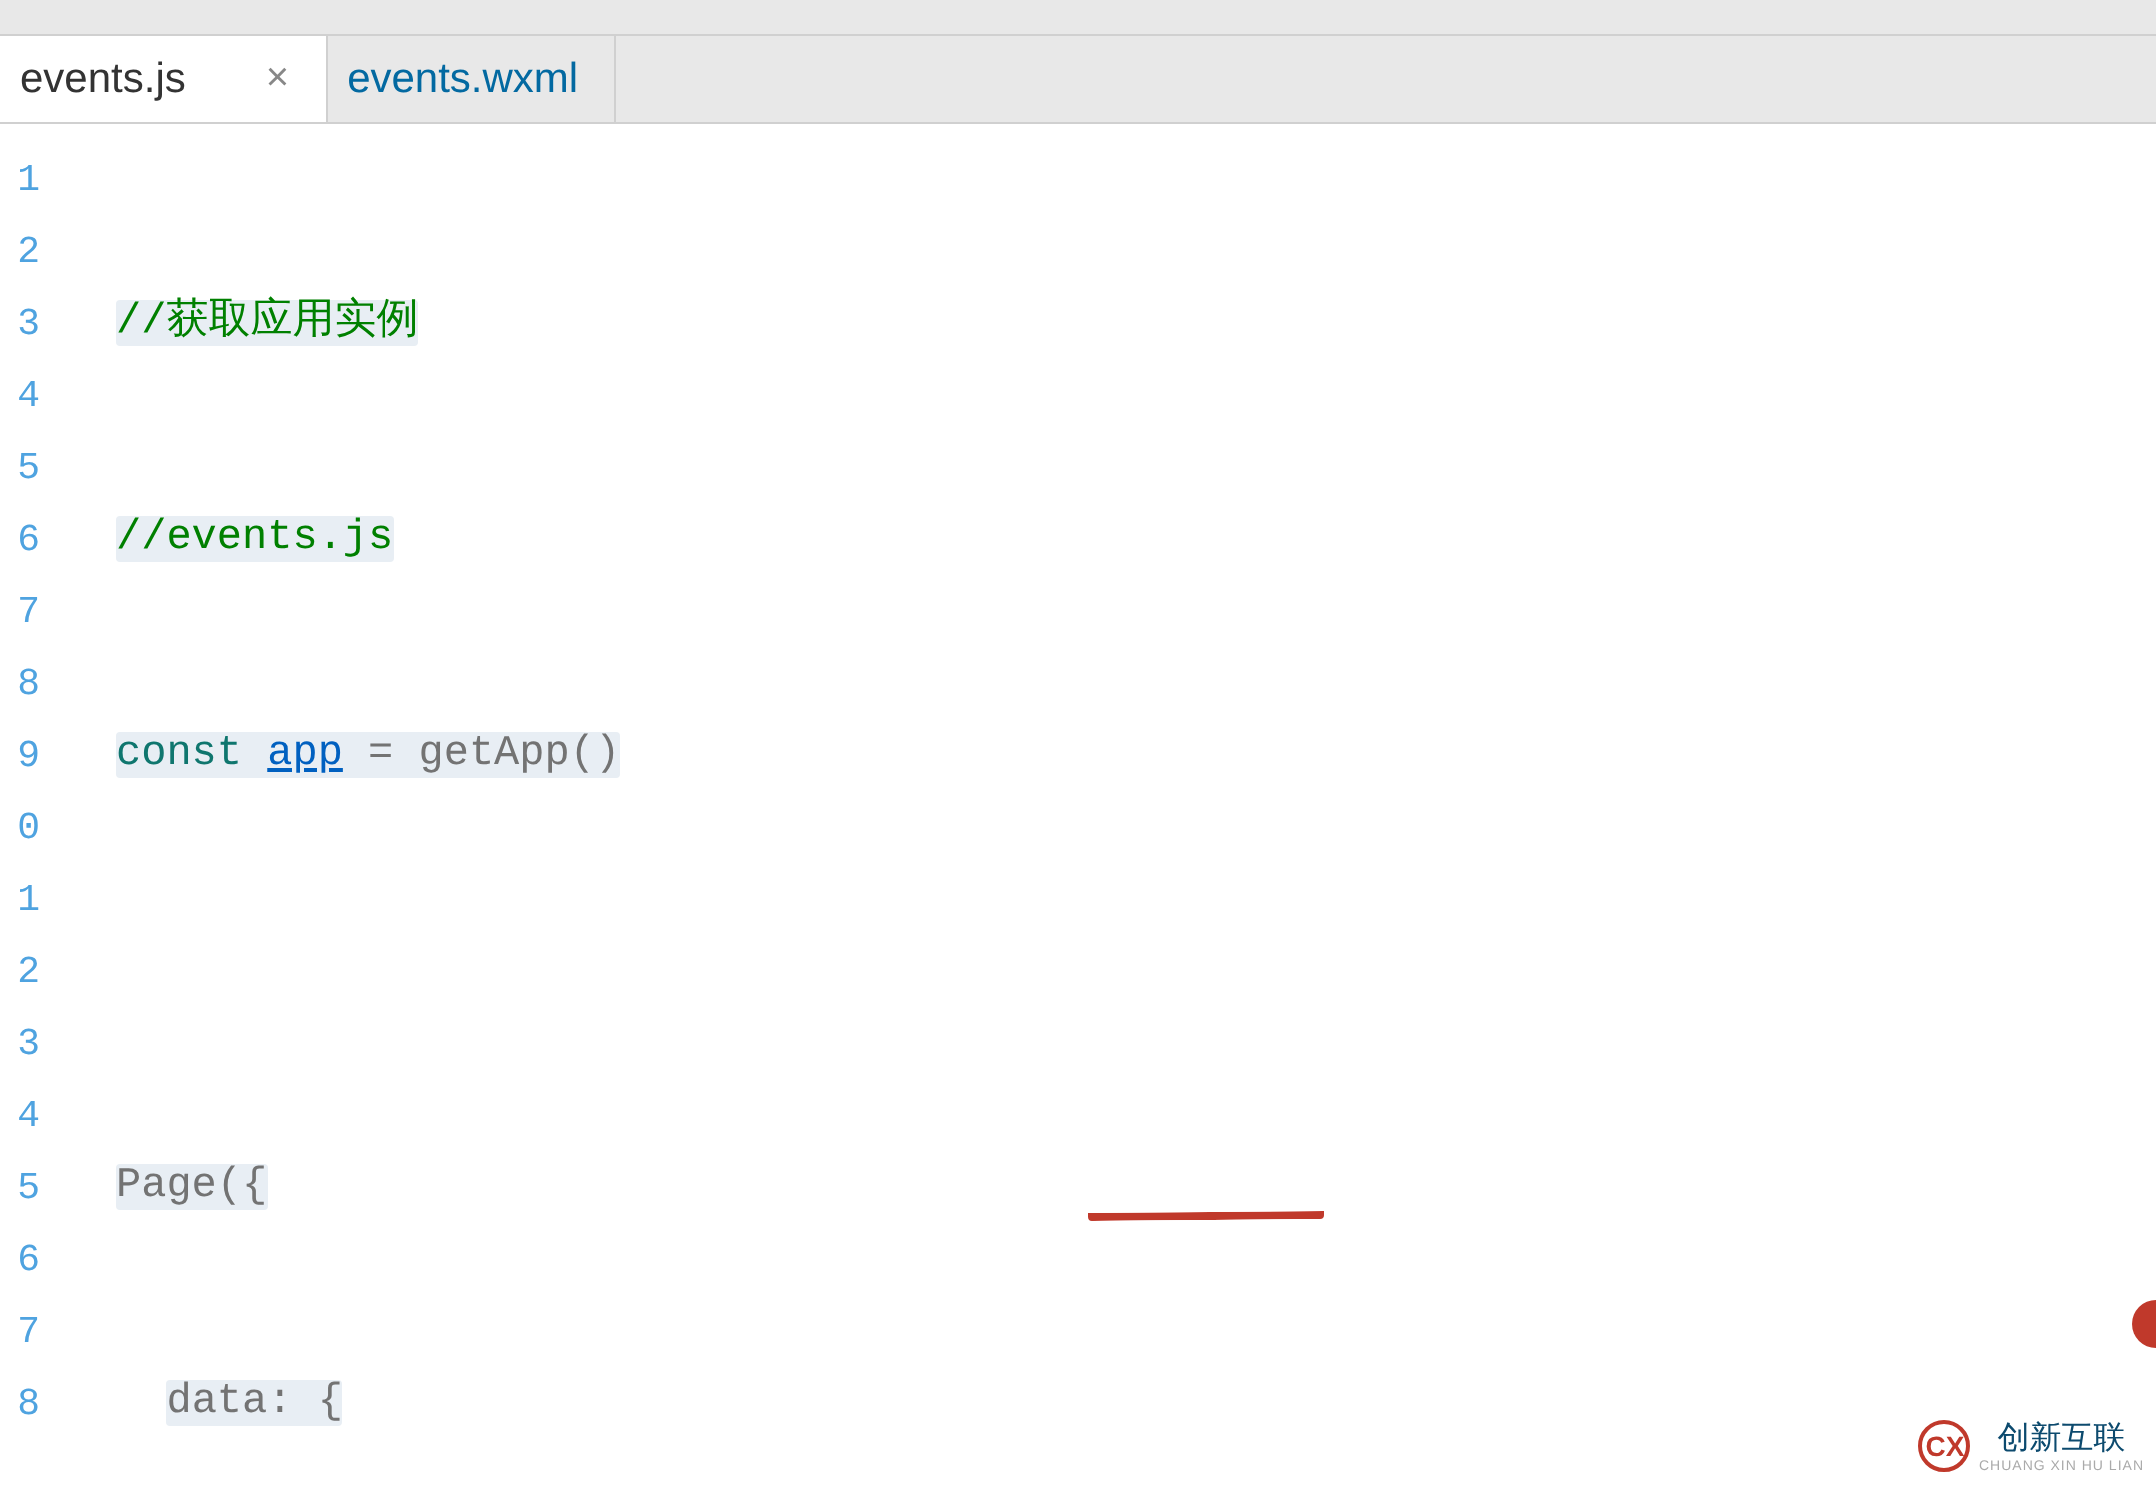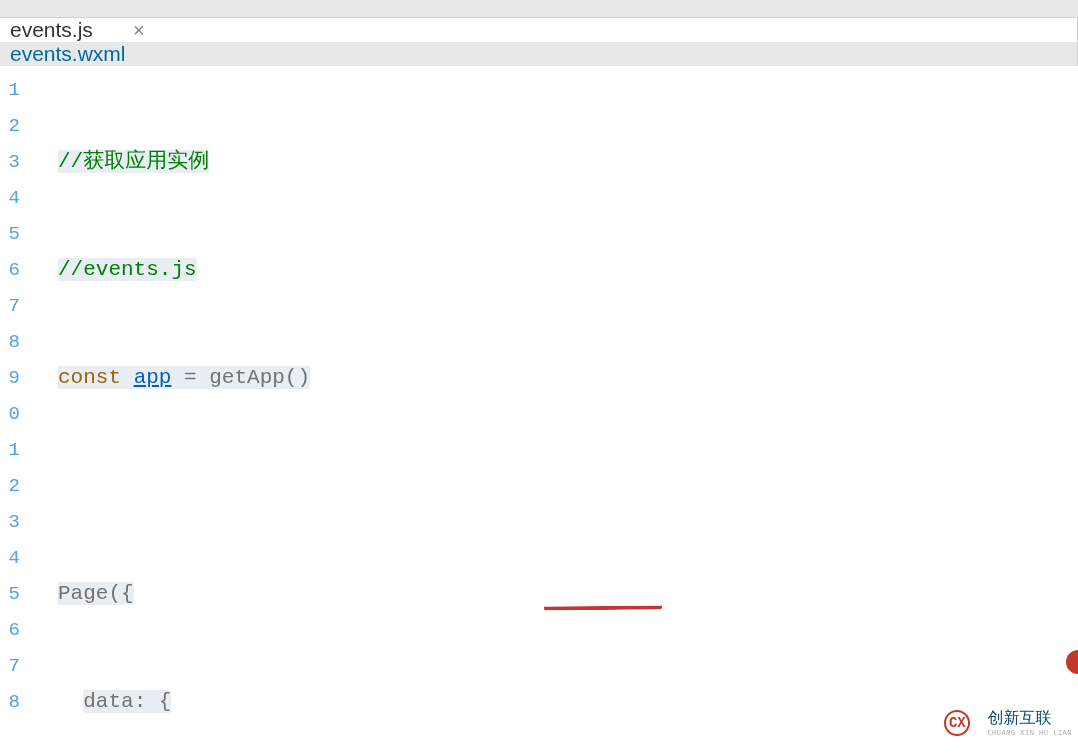--- a/index.html
+++ b/index.html
@@ -16,21 +16,20 @@
     height: 18px;
     background: #e8e8e8;
     border-bottom: 1px solid #d0d0d0;
   }
   .tab-bar {
     height: 44px;
     background: #e8e8e8;
     display: flex;
     align-items: stretch;
     border-bottom: 1px solid #d0d0d0;
-    flex-direction: column;
   }
   .tab {
     display: flex;
     align-items: center;
     padding: 0 18px 0 10px;
     background: #e8e8e8;
     color: #0369a1;
     font-family: Arial, sans-serif;
     font-size: 21px;
     border-right: 1px solid #d0d0d0;
@@ -71,42 +70,43 @@
     position: relative;
   }
   .line {
     height: 36px;
   }
   .hl {
     background: #e8eef4;
     border-radius: 2px;
   }
   .tok-comment { color: #008000; }
-  .tok-keyword { color: #a16207; }
+  .tok-keyword { color: #0f766e; }
   .tok-var     { color: #0060c0; text-decoration: underline; text-align: center; }
   .tok-ident   { color: #737373; }
   .underline-mark {
     position: absolute;
     height: 6px;
     border-bottom: 4px solid #c0392b;
     border-radius: 2px;
     transform: rotate(-0.5deg);
   }
   .watermark {
     position: absolute;
     right: 0;
     bottom: 16px;
     display: flex;
     align-items: center;
-    gap: 17px;
-    font-family: Liberation Mono, monospace;
+    gap: 4px;
+    font-family: Liberation Sans, sans-serif;
     font-size: 15px;
     color: #999;
     padding: 3px 6px;
     background: rgba(255,255,255,0.6);
+    text-align: center;
   }
   .wm-icon {
     width: 26px; height: 26px; border: 2px solid #c0392b; border-radius: 50%;
     color: #c0392b; display: flex; align-items: center; justify-content: center;
     font-weight: bold; font-size: 14px;
   }
   .red-dot {
     position: absolute;
     right: 0;
     top: 650px;

